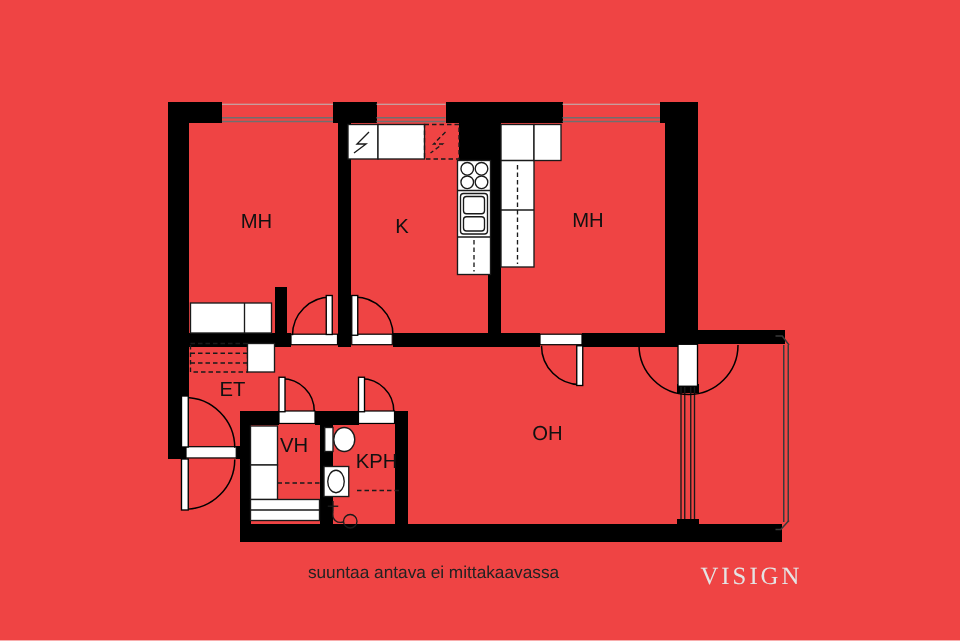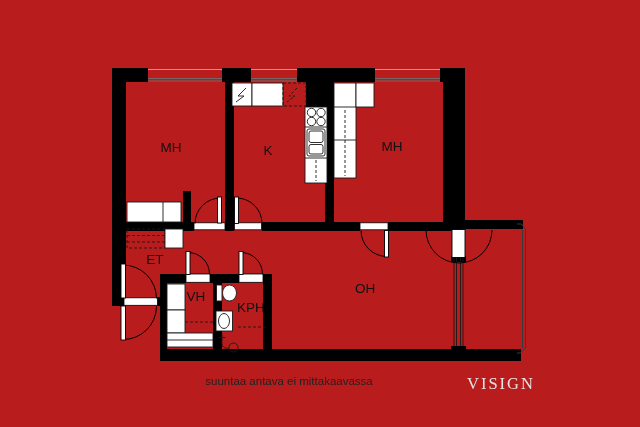--- a/index.html
+++ b/index.html
@@ -4,21 +4,21 @@
 <style>
   html, body {
     margin: 0;
     padding: 0;
     background: #ffffff;
   }
   .stage {
     width: 640px;
     height: 427px;
     position: relative;
-    background: #b91c1c;
+    background: #ef4444;
     overflow: hidden;
   }
   svg { display: block; }
   .room-label {
     font-family: "Liberation Sans", sans-serif;
     font-size: 13.5px;
     font-weight: 400;
     fill: #111111;
   }
   .disclaimer-text {

